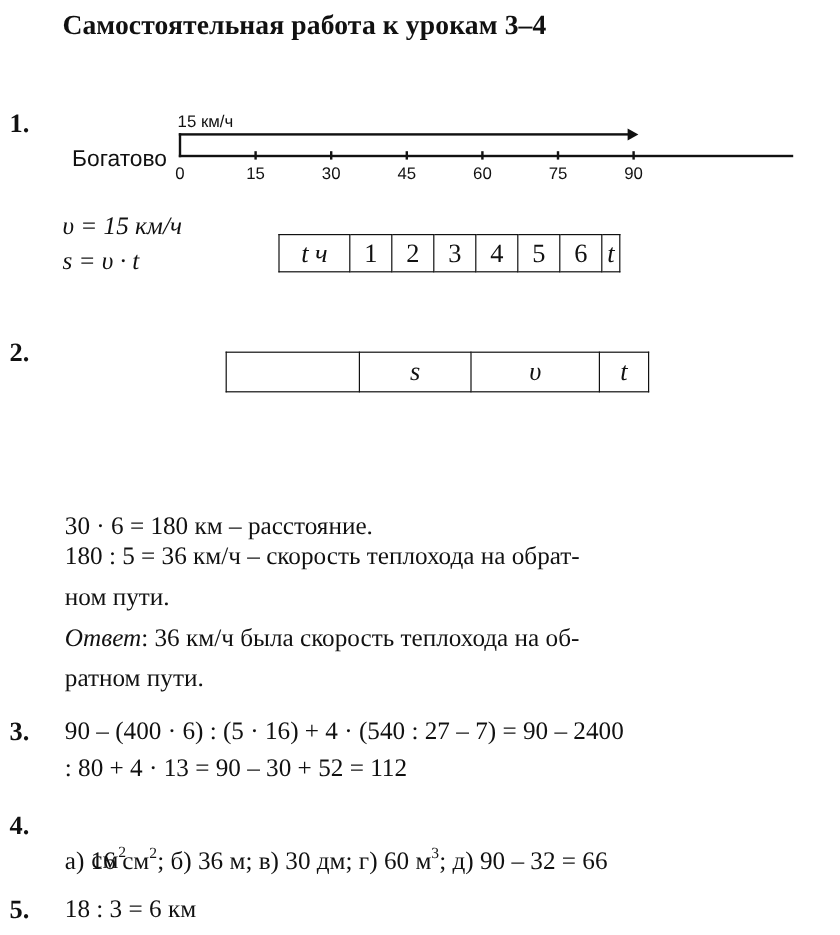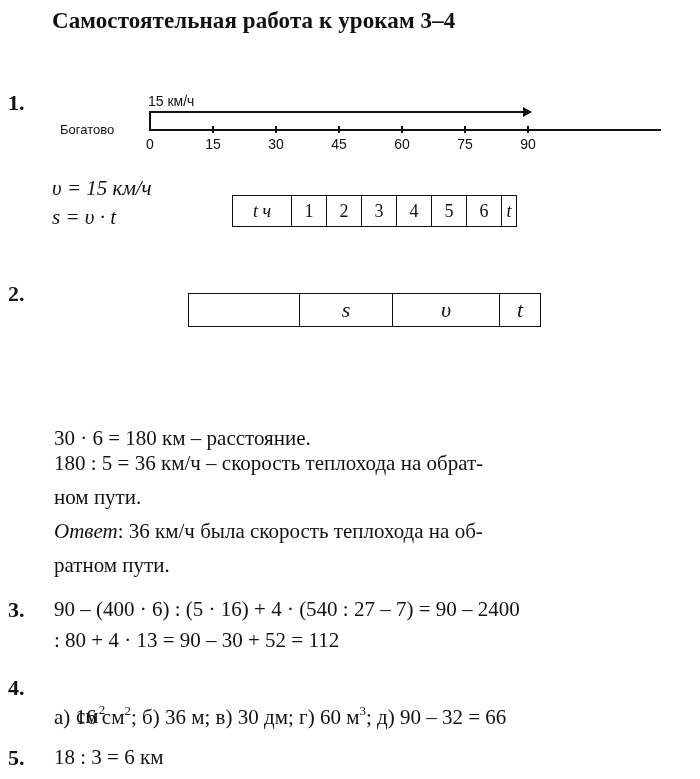--- a/index.html
+++ b/index.html
@@ -17,33 +17,33 @@
     .num {
       font-size: 22px; font-weight: bold;
       font-family: "Liberation Serif", serif;
     }
     .txt {
       font-size: 21px; white-space: nowrap;
       font-family: "Liberation Serif", serif;
       line-height: 1;
     }
     .sans-small {
-      font-family: "Liberation Sans", sans-serif; font-size: 13px; white-space: nowrap;
+      font-family: "Liberation Sans", sans-serif; font-size: 19px; white-space: nowrap;
     }
     .axis-line { background: #111; height: 2px; }
     .tick { background: #111; width: 2px; height: 7px; }
     .tick-label { font-family: "Liberation Sans", sans-serif; font-size: 14px; transform: translateX(-50%); white-space: nowrap; }
     table.grid {
       border-collapse: collapse; position: absolute;
       font-family: "Liberation Serif", serif;
     }
     table.grid td {
       border: 1.5px solid #111; text-align: center; padding: 0; white-space: nowrap;
     }
-    .t1 td { font-size: 18px; height: 30px; line-height: 30px; }
+    .t1 td { font-size: 22px; height: 30px; line-height: 30px; }
     .t2 td { font-size: 22px; height: 32px; line-height: 32px; }
     i { font-style: italic; }
     sup { font-size: 13px; vertical-align: 9px; line-height: 0; }
   </style>
 </head>
 <body>
 
 <div class="abs title">Самостоятельная работа к урокам 3–4</div>
 
 <div class="abs num" style="left:8px; top:90px;">1.</div>

